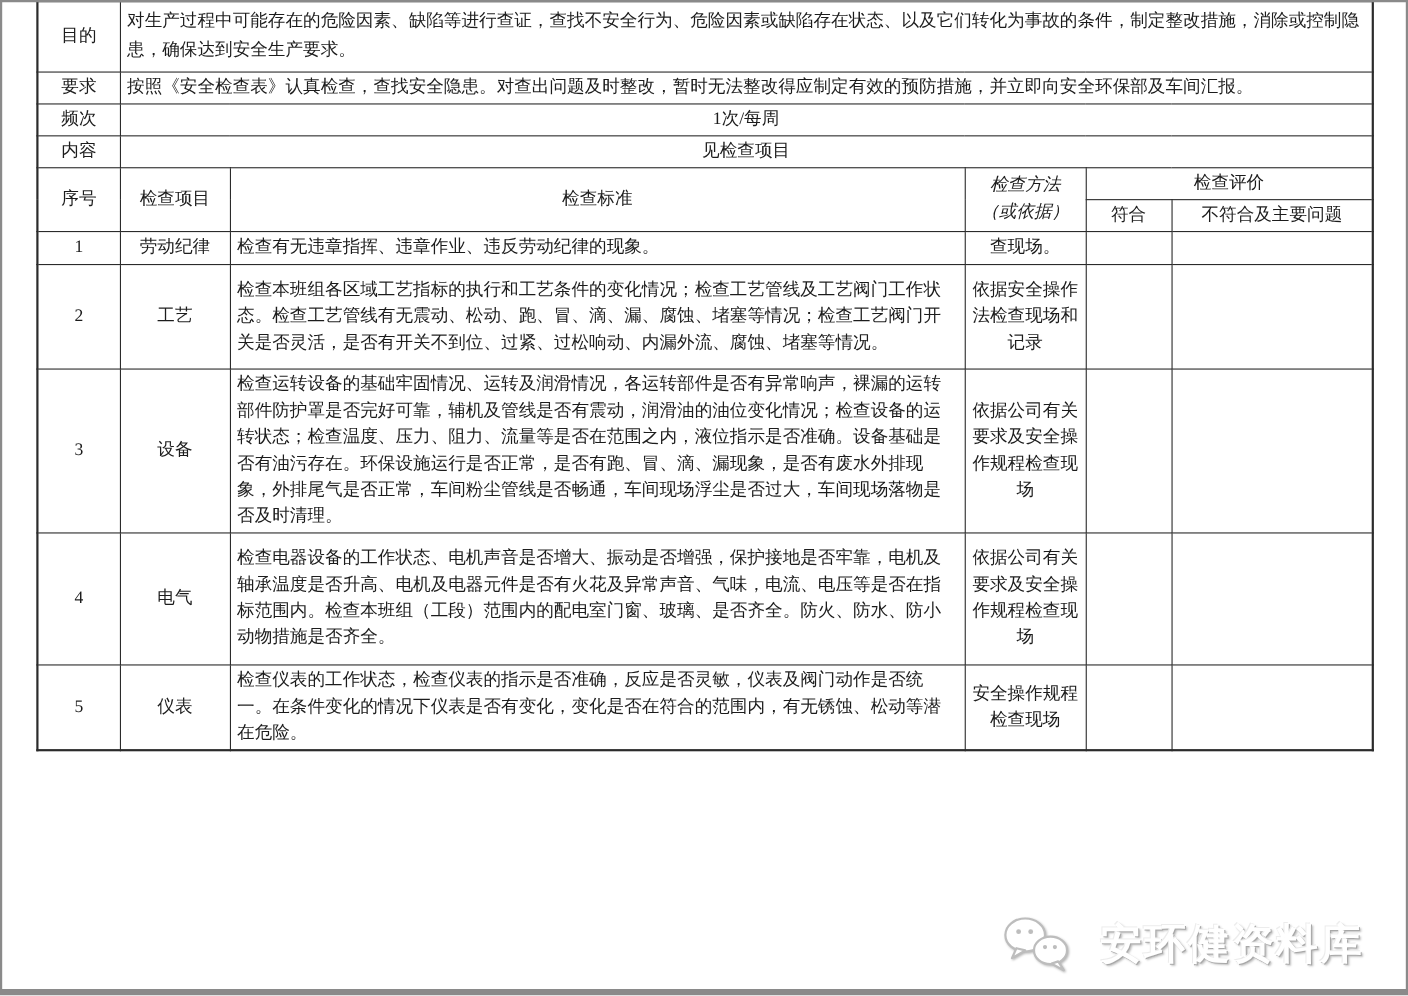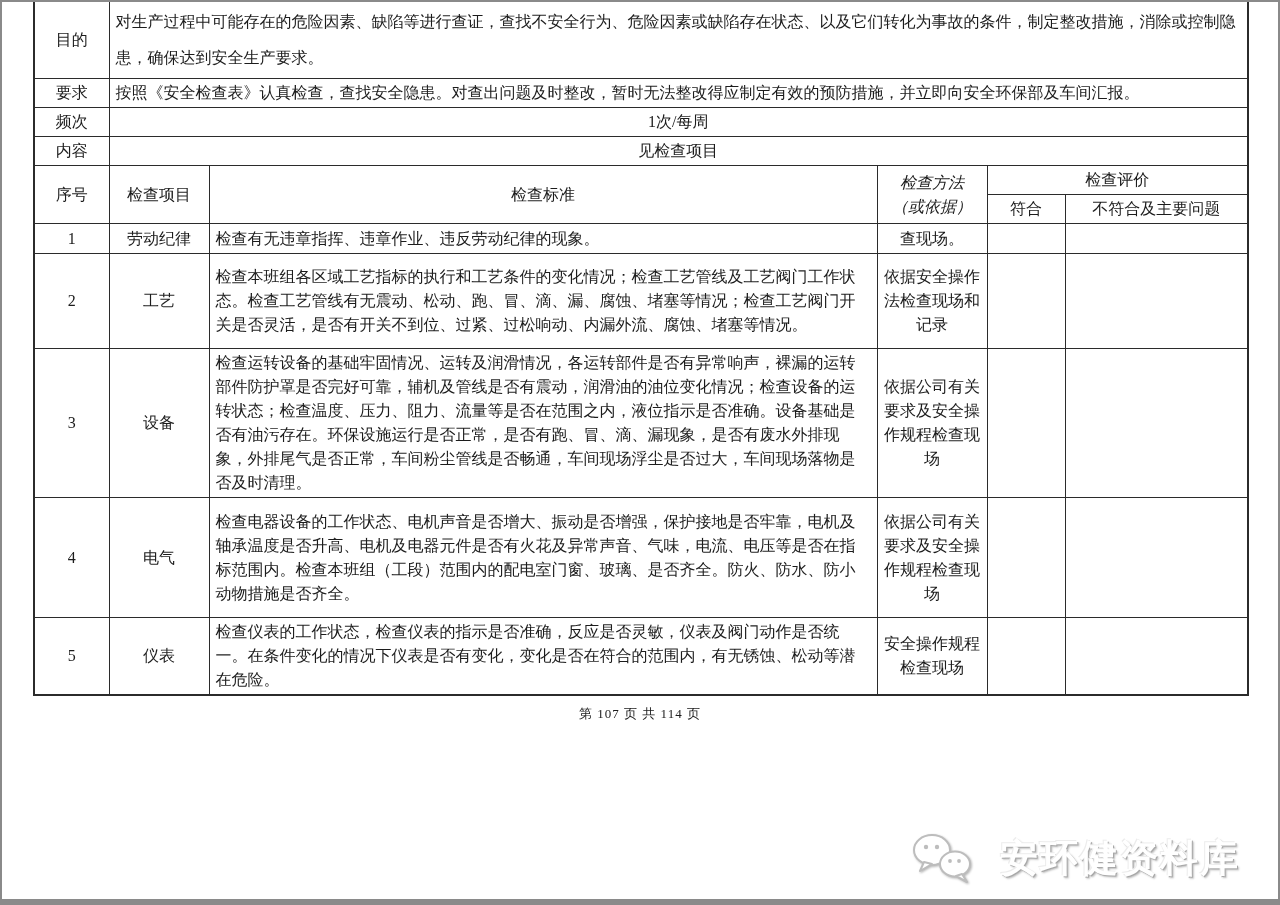--- a/index.html
+++ b/index.html
@@ -74,21 +74,21 @@
       <col class="col-no">
         <col class="col-item">
         <col class="col-standard">
       <col class="col-method">
         <col class="col-pass">
         <col class="col-fail">
     </colgroup>
     <tbody>
       <tr style="height:64px;padding-left:32px;">
         <td class="cell-label">目的</td>
-        <td class="cell-text" colspan="5" style="line-height:36px;">对生产过程中可能存在的危险因素、缺陷等进行查证，查找不安全行为、危险因素或缺陷存在状态、以及它们转化为事故的条件，制定整改措施，消除或控制隐患，确保达到安全生产要求。</td>
+        <td class="cell-text" colspan="5" style="line-height:26px;">对生产过程中可能存在的危险因素、缺陷等进行查证，查找不安全行为、危险因素或缺陷存在状态、以及它们转化为事故的条件，制定整改措施，消除或控制隐患，确保达到安全生产要求。</td>
       </tr>
       <tr style="height:25px;">
         <td class="cell-label">要求</td>
         <td class="cell-text" colspan="5">按照《安全检查表》认真检查，查找安全隐患。对查出问题及时整改，暂时无法整改得应制定有效的预防措施，并立即向安全环保部及车间汇报。</td>
       </tr>
       <tr style="height:25px;margin-top:24px;">
         <td class="cell-label">频次</td>
         <td class="cell-center" colspan="5">1次/每周</td>
       </tr>
       <tr style="height:25px;">
@@ -147,21 +147,20 @@
         <td class="cell-center">5</td>
         <td class="cell-center">仪表</td>
         <td class="standard-cell">检查仪表的工作状态，检查仪表的指示是否准确，反应是否灵敏，仪表及阀门动作是否统一。在条件变化的情况下仪表是否有变化，变化是否在符合的范围内，有无锈蚀、松动等潜在危险。</td>
         <td class="method-cell">安全操作规程检查现场</td>
         <td></td>
         <td></td>
       </tr>
     </tbody>
   </table>
 
-  <div class="page-footer">第 107 页 共 114 页</div>
 </div>
 
 <div class="watermark">
   <svg class="wechat-icon" width="66" height="54" viewBox="0 0 66 54">
     <g fill="#ffffff" stroke="#bdbdbd" stroke-width="2">
       <ellipse cx="22" cy="19" rx="18" ry="15"></ellipse>
       <polygon points="14,31 10,40 22,33" stroke-linejoin="round"></polygon>
       <ellipse cx="45" cy="33" rx="15" ry="12.5"></ellipse>
       <polygon points="52,43 57,51 46,45" stroke-linejoin="round"></polygon>
     </g>

